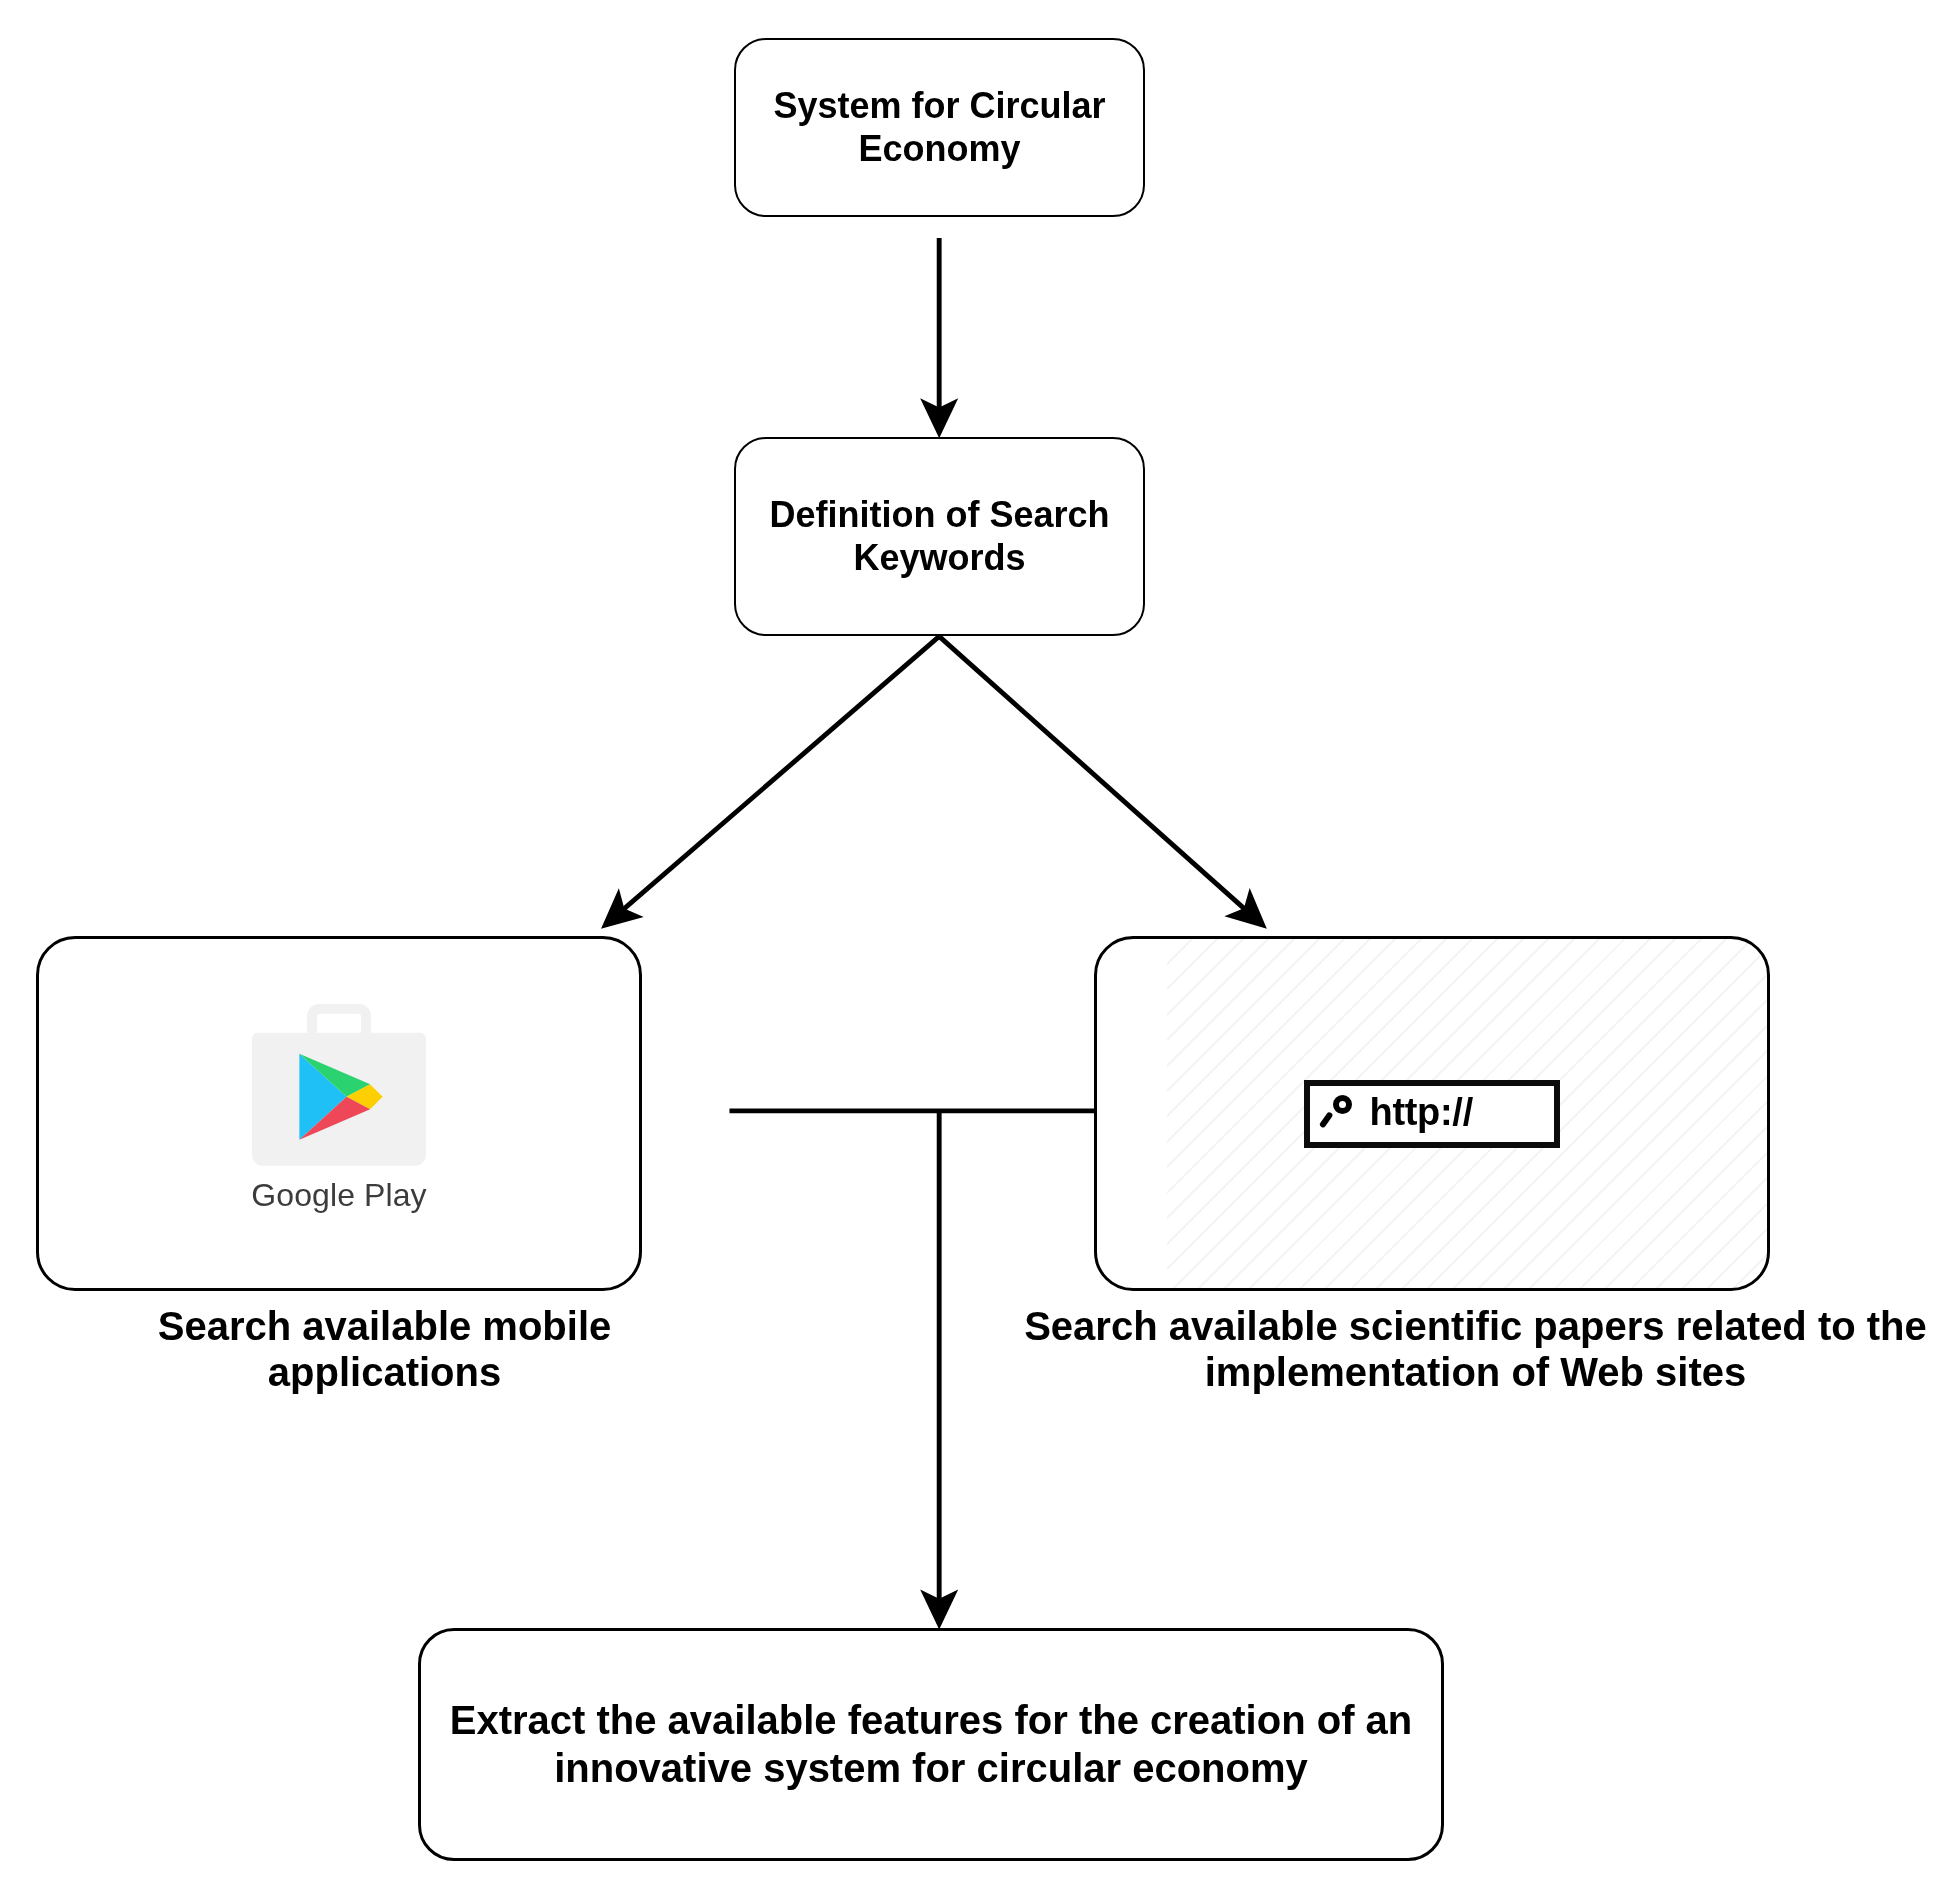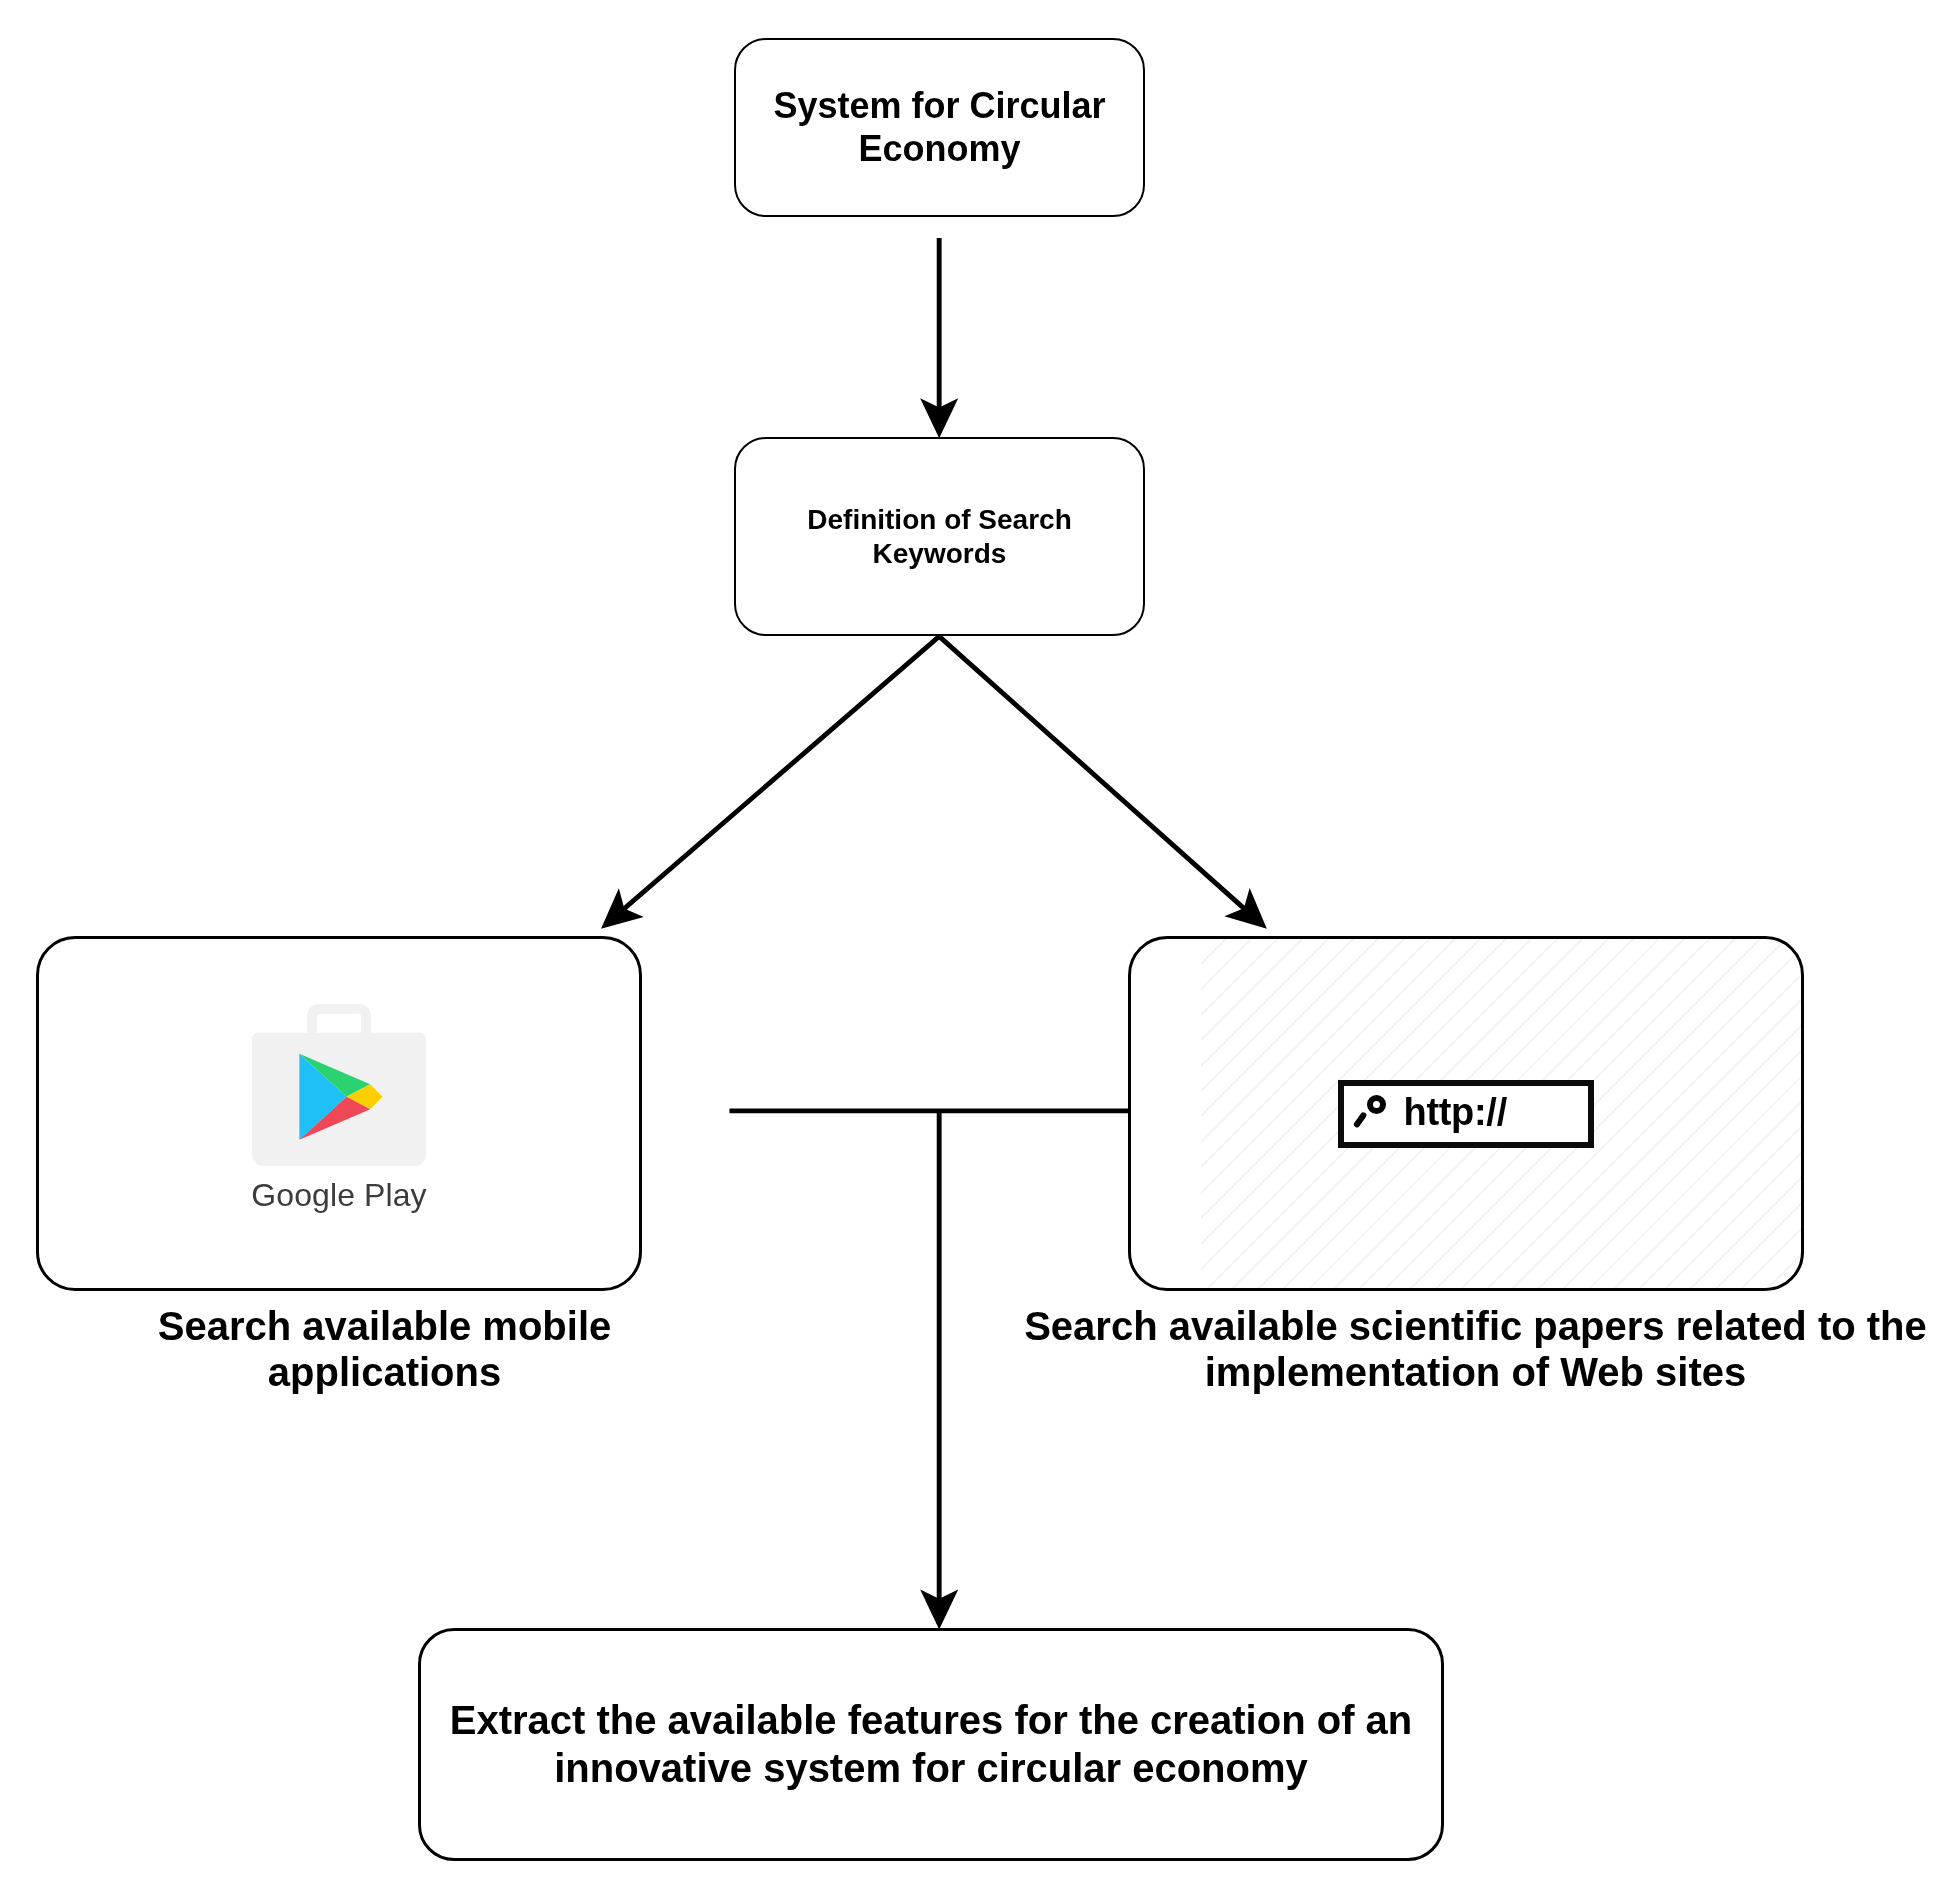--- a/index.html
+++ b/index.html
@@ -42,38 +42,38 @@
     font-size: 36px;
     padding: 0 18px;
     border-width: 2.8px;
   }
   
   #node-keywords {
     left: 734px;
     top: 437px;
     width: 411px;
     height: 199px;
-    font-size: 28px;
+    font-size: 36px;
     padding: 0 10px;
     border-width: 2.8px;
   }
   
   #node-play {
     left: 36px;
     top: 936px;
     width: 606px;
     height: 355px;
     border-width: 3.5px;
     border-radius: 39px;
     flex-direction: column;
     overflow: hidden;
   }
   
   #node-web {
-    left: 1128px;
+    left: 1094px;
     top: 936px;
     width: 676px;
     height: 355px;
     border-width: 3.5px;
     border-radius: 39px;
     overflow: hidden;
     text-align: right;
   }
   
   #node-extract {

